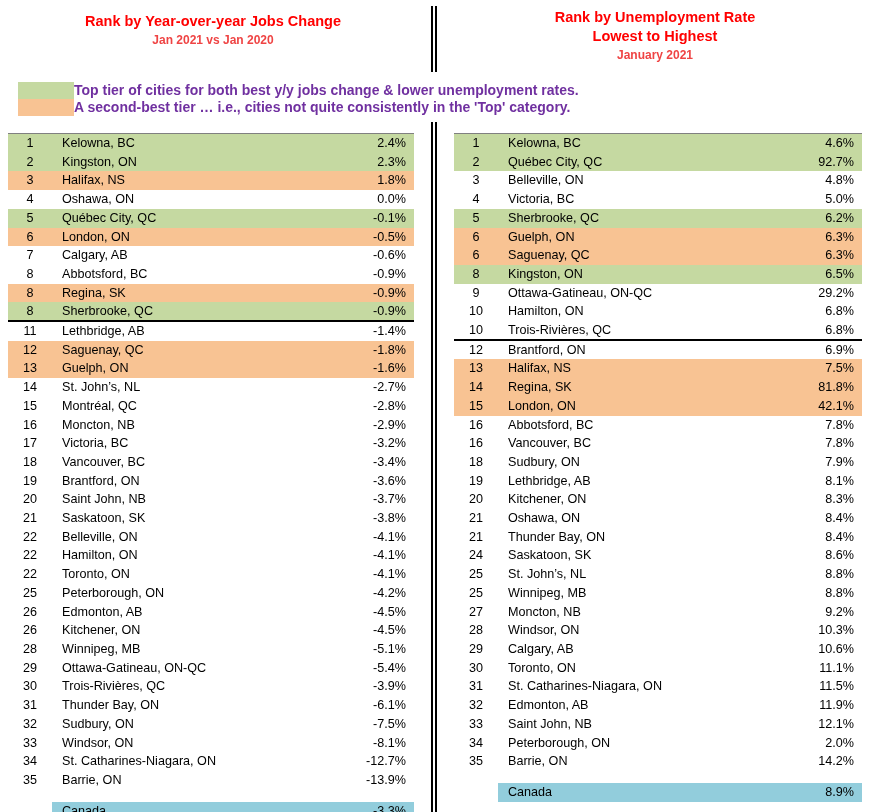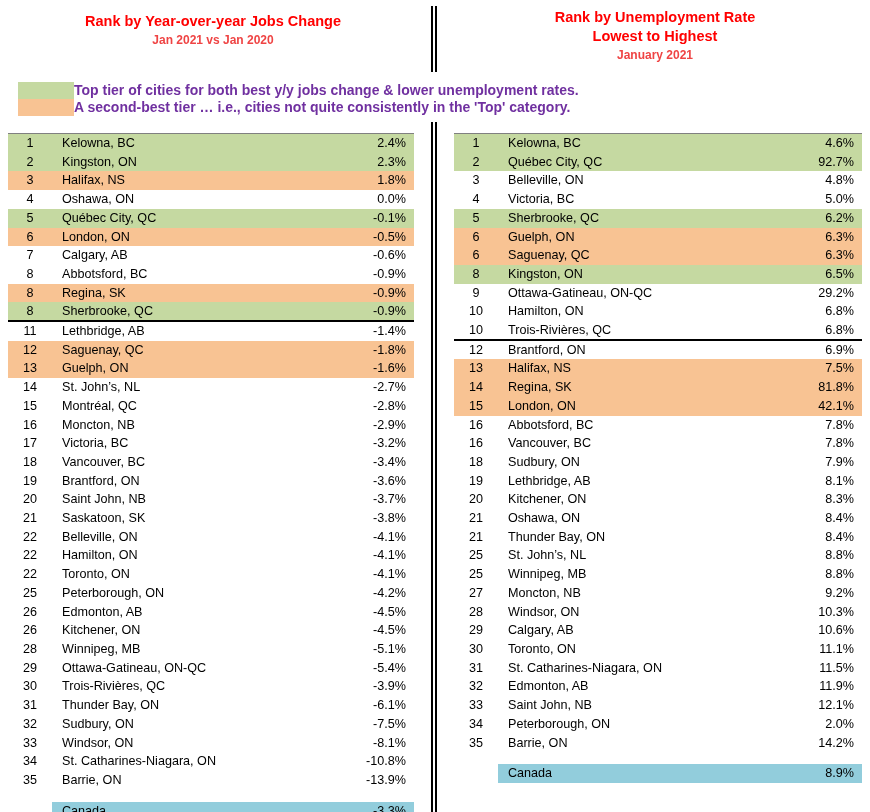--- a/index.html
+++ b/index.html
@@ -322,21 +322,21 @@
             <td class="c-val">-7.5%</td>
           </tr>
           <tr class="tier-none">
             <td class="c-rank">33</td>
             <td class="c-city">Windsor, ON</td>
             <td class="c-val">-8.1%</td>
           </tr>
           <tr class="tier-none">
             <td class="c-rank">34</td>
             <td class="c-city">St. Catharines-Niagara, ON</td>
-            <td class="c-val">-10.8%</td>
+            <td class="c-val">-12.7%</td>
           </tr>
           <tr class="tier-none">
             <td class="c-rank">35</td>
             <td class="c-city">Barrie, ON</td>
             <td class="c-val">-13.9%</td>
           </tr>
           <tr class="spacer">
             <td colspan="3"></td>
           </tr>
           <tr class="canada">
@@ -455,20 +455,25 @@
             <td class="c-rank">21</td>
             <td class="c-city">Oshawa, ON</td>
             <td class="c-val">8.4%</td>
           </tr>
           <tr class="tier-none">
             <td class="c-rank">21</td>
             <td class="c-city">Thunder Bay, ON</td>
             <td class="c-val">8.4%</td>
           </tr>
           <tr class="tier-none">
+            <td class="c-rank">24</td>
+            <td class="c-city">Saskatoon, SK</td>
+            <td class="c-val">8.6%</td>
+          </tr>
+          <tr class="tier-none">
             <td class="c-rank">25</td>
             <td class="c-city">St. John’s, NL</td>
             <td class="c-val">8.8%</td>
           </tr>
           <tr class="tier-none">
             <td class="c-rank">25</td>
             <td class="c-city">Winnipeg, MB</td>
             <td class="c-val">8.8%</td>
           </tr>
           <tr class="tier-none">

